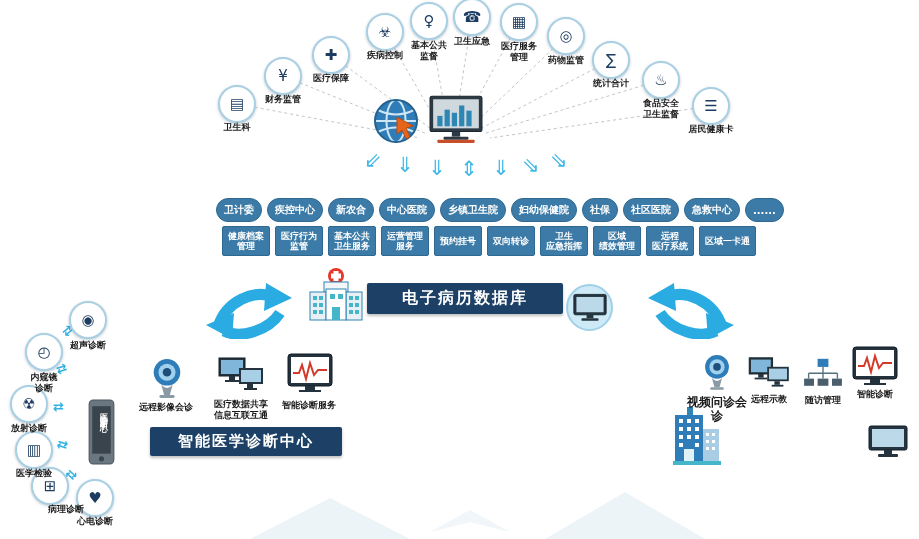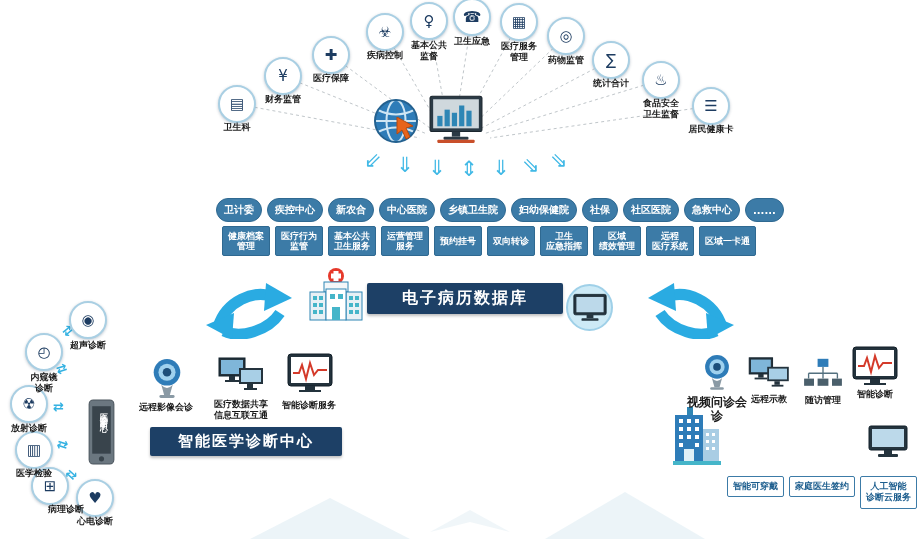--- a/index.html
+++ b/index.html
@@ -372,26 +372,20 @@
     <rect x="11" y="42" width="10" height="12" fill="#dff0f7"></rect>
     <rect x="0" y="54" width="48" height="4" fill="#45b5c9"></rect>
   </svg>
   <svg class="icon" style="left:868px;top:424px" width="40" height="36" viewBox="0 0 40 34">
     <rect x="1" y="1" width="38" height="24" rx="2" fill="#25343e" stroke="#12212b"></rect>
     <rect x="4" y="4" width="32" height="18" fill="#bcd9ea"></rect>
     <rect x="16" y="25" width="8" height="4" fill="#25343e"></rect>
     <rect x="10" y="29" width="20" height="3" rx="1" fill="#25343e"></rect>
   </svg>
 
-  <div class="row" style="left:727px;top:476px;align-items:flex-start">
-    <div class="sbtn">智能可穿戴</div>
-    <div class="sbtn">家庭医生签约</div>
-    <div class="sbtn">人工智能
-诊断云服务</div>
-  </div>
 
   <svg class="overlay" style="top:480px" width="919" height="59">
     <polygon points="250,59 330,18 410,59" fill="#e7f1f6" opacity="0.8"></polygon>
     <polygon points="430,52 470,30 510,52 470,42" fill="#eef5f8" opacity="0.9"></polygon>
     <polygon points="545,59 625,12 705,59" fill="#e7f1f6" opacity="0.8"></polygon>
   </svg>
 
 </div>
 
 </body></html>

